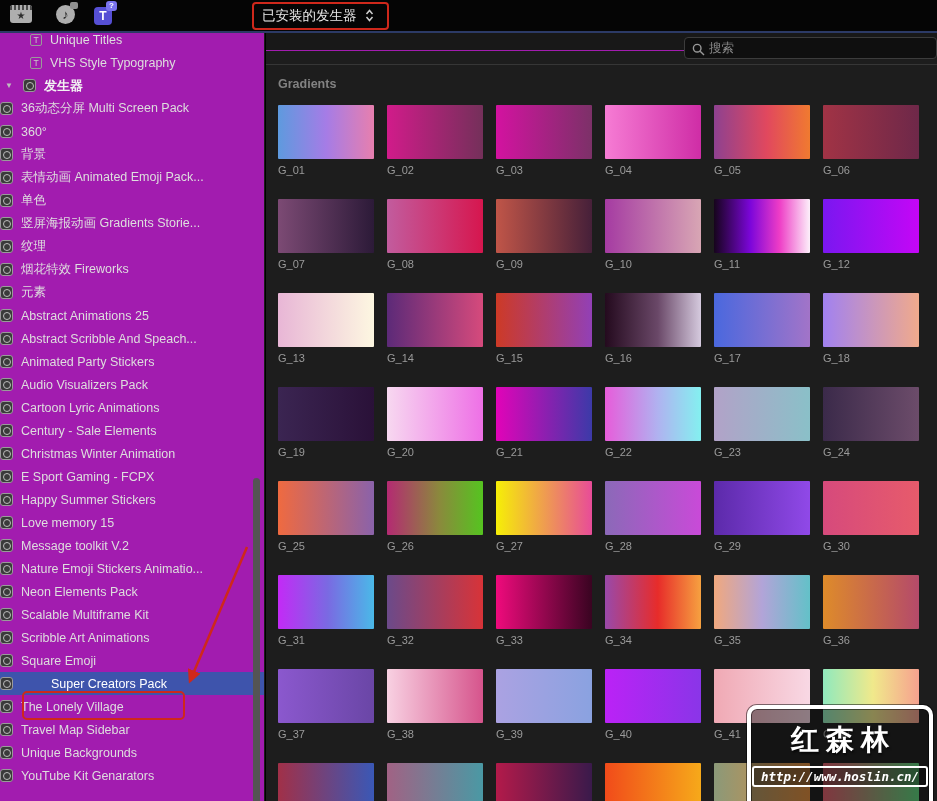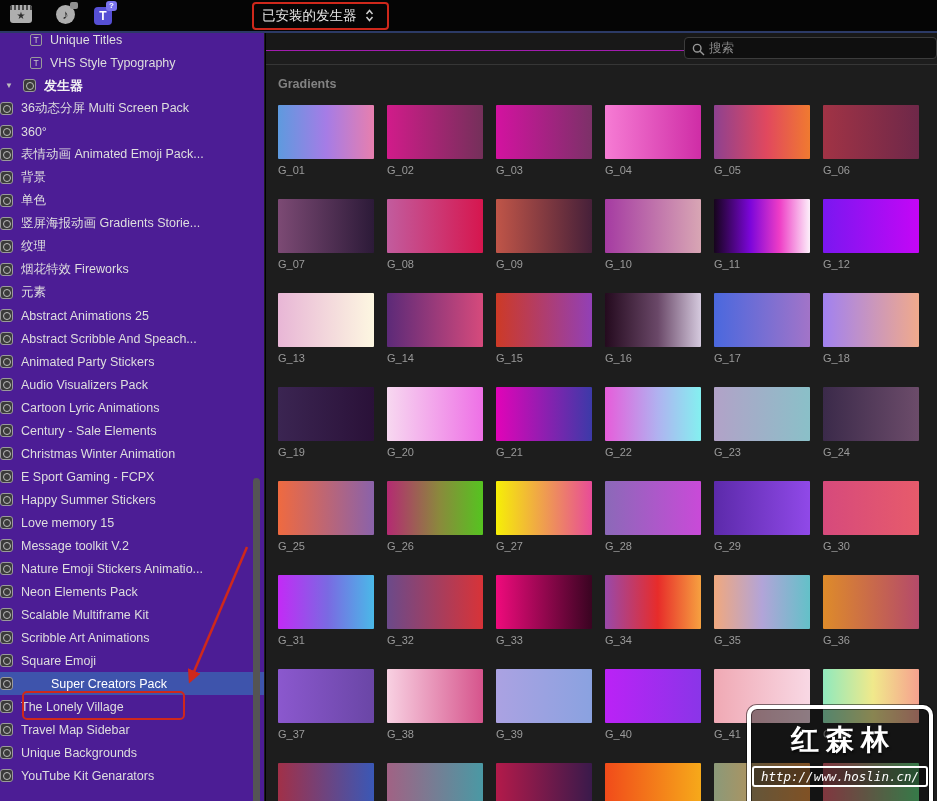--- a/index.html
+++ b/index.html
@@ -35,21 +35,21 @@
     color:#e8e8e8; font-size:13.5px; cursor:default; }
   .chev { display:flex; flex-direction:column; align-items:center; line-height:5px; color:#cfcfcf; font-size:9px; }
 
   
   .red-box { position:absolute; border:2.5px solid #cf281b; border-radius:4px; z-index:55; pointer-events:none; }
   .red-box.dd { left:252px; top:2px; width:137px; height:28px; }
   .red-box.sel { left:22px; top:691px; width:163px; height:29px; border-radius:5px; }
   .arrow-layer { position:absolute; left:0; top:0; width:937px; height:801px; z-index:50; pointer-events:none; }
 
   
-  .sidebar { position:absolute; left:0; top:33px; width:264px; height:768px; background:#4c1d95; overflow:hidden; z-index:2; }
+  .sidebar { position:absolute; left:0; top:33px; width:264px; height:768px; background:#a21caf; overflow:hidden; z-index:2; }
   .sidebar-list { margin-top:-5px; }
   .srow { height:23px; display:flex; align-items:center; gap:8px; color:#dedede; font-size:12.5px; white-space:nowrap; }
   .srow.indent-title { padding-left:30px; }
   .srow.group-row { padding-left:5px; color:#f2f2f2; font-weight:bold; font-size:13px; }
   .srow.indent-item { }
   .srow.selected { background:#3e54ac; color:#fff;gap:38px; }
   .slabel { overflow:hidden; text-overflow:clip; }
   .t-icon { flex:0 0 auto; width:12px; height:12px; border:1px solid #9a9a9a; border-radius:2px; position:relative; }
   .t-icon::before { content:"T"; position:absolute; left:50%; top:50%; transform:translate(-50%,-52%);
     font-size:8.5px; color:#c8c8c8; }
@@ -78,21 +78,21 @@
   .glabel { margin-top:4px; height:14px; color:#9a9a9a; font-size:11px; line-height:14px; }
 
   
   .watermark { position:absolute; left:747px; top:705px; width:186px; height:110px; z-index:60;
     border:4px solid #fff; border-radius:10px; background:rgba(12,12,12,0.45);
     box-shadow:0 0 0 1px rgba(0,0,0,0.5), inset 0 0 0 1px rgba(0,0,0,0.5);
     display:flex; flex-direction:column; align-items:center; }
   .wm-title { margin-top:12px; color:#fff; font-size:28px; font-weight:bold; letter-spacing:7px; text-indent:7px;
     text-shadow:1px 2px 2px rgba(0,0,0,0.6); }
   .wm-url { margin-top:7px; border:2px solid #fff; border-radius:3px; padding:1px 7px;
-    color:#fff; font-size:12.5px; font-weight:normal; font-style:italic;
+    color:#fff; font-size:12.5px; font-weight:bold; font-style:italic;
     font-family:"DejaVu Sans Mono",monospace; background:rgba(10,10,10,0.35); }
 </style>
 </head>
 <body>
 
 <div class="toolbar">
   <span class="tb-icon icon-clapper"></span>
   <span class="tb-icon icon-media"></span>
   <span class="tb-icon icon-titles">
     <span class="q-badge">?</span>
@@ -127,25 +127,25 @@
       <div class="srow indent-item">
         <span class="gen-icon"></span>
         <span class="slabel">36动态分屏 Multi Screen Pack</span>
       </div>
       <div class="srow indent-item">
         <span class="gen-icon"></span>
         <span class="slabel">360°</span>
       </div>
       <div class="srow indent-item">
         <span class="gen-icon"></span>
+        <span class="slabel">背景</span>
+      </div>
+      <div class="srow indent-item">
+        <span class="gen-icon"></span>
         <span class="slabel">表情动画 Animated Emoji Pack...</span>
-      </div>
-      <div class="srow indent-item">
-        <span class="gen-icon"></span>
-        <span class="slabel">背景</span>
       </div>
       <div class="srow indent-item">
         <span class="gen-icon"></span>
         <span class="slabel">单色</span>
       </div>
       <div class="srow indent-item">
         <span class="gen-icon"></span>
         <span class="slabel">竖屏海报动画 Gradients Storie...</span>
       </div>
       <div class="srow indent-item">

